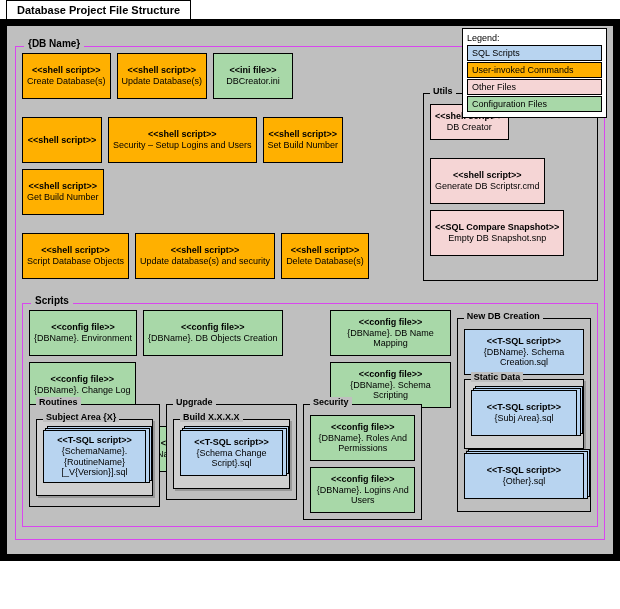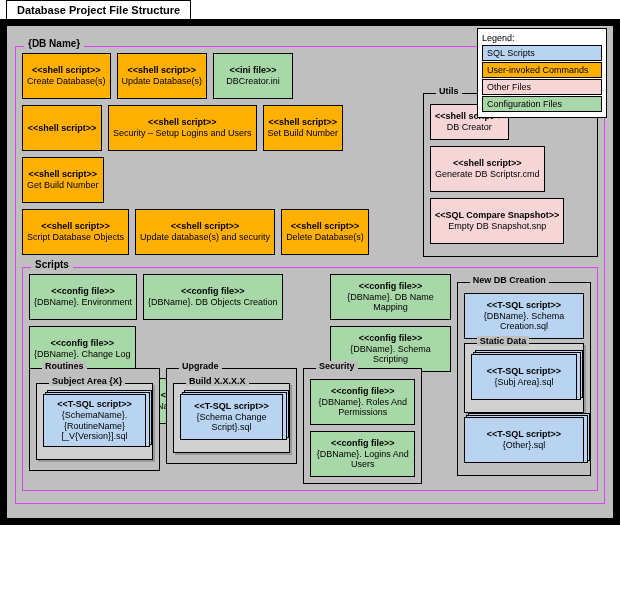--- a/index.html
+++ b/index.html
@@ -1,38 +1,38 @@
 <!DOCTYPE html>
 <html><head>
 <meta charset="utf-8">
 <style>
   * { box-sizing: border-box; margin: 0; padding: 0; }
   body { font-family: Arial, sans-serif; font-size: 10px; background: #fff; width: 620px; }
   .tab { display: inline-block; background: #fff; border: 1px solid #000; border-bottom: none; padding: 3px 10px; font-weight: bold; font-size: 11px; margin-left: 6px; }
   .outer { background: #000; padding: 6px; }
   .main { background: #bfbfbf; border: 1px solid #000; padding: 8px; position: relative; }
-  .legend { position: absolute; top: 2px; right: 6px; background: #fff; border: 1px solid #000; padding: 4px; font-size: 9px; z-index: 10; width: 130px; }
+  .legend { position: absolute; top: 2px; right: 6px; background: #fff; border: 1px solid #000; padding: 4px; font-size: 9px; z-index: 10; width: 145px; }
   .legend-title { margin-bottom: 2px; }
   .legend-row { padding: 2px 4px; margin: 1px 0; border: 1px solid #000; }
   .lg-orange { background: #ffb000; }
   .lg-blue { background: #b8d4f0; }
   .lg-green { background: #a8d8a8; }
   .lg-pink { background: #f5d5d5; }
   .section { background: #bfbfbf; border: 1px solid #d946ef; padding: 6px; margin: 6px 0; position: relative; }
   .section-title { position: absolute; top: -9px; left: 8px; background: #bfbfbf; padding: 0 4px; font-weight: bold; font-size: 10px; }
-  .row { display: flex; flex-wrap: wrap; gap: 6px; margin-bottom: 6px; }
+  .row { display: flex; flex-wrap: wrap; gap: 6px; margin-bottom: 18px; }
   .box { border: 1px solid #000; padding: 4px 4px; text-align: center; font-size: 9px; display: flex; flex-direction: column; justify-content: center; min-width: 80px; min-height: 46px; line-height: 1.2; }
   .box-orange { background: #ffb000; }
   .box-green { background: #a8d8a8; }
   .box-blue { background: #b8d4f0; }
   .box-pink { background: #f5d5d5; }
   .stereo { font-weight: bold; }
   .cols { display: flex; gap: 6px; align-items: flex-start; }
   .subsection { background: #bfbfbf; border: 1px solid #000; padding: 10px 6px 6px 6px; position: relative; margin-top: 2px; }
-  .subsection-title { position: absolute; top: -8px; left: 12px; background: #bfbfbf; padding: 0 3px; font-weight: bold; font-size: 9px; }
+  .subsection-title { position: absolute; top: -8px; left: 6px; background: #bfbfbf; padding: 0 3px; font-weight: bold; font-size: 9px; }
   .inner-sub { background: #d0d0d0; border: 1px solid #000; padding: 10px 6px 6px 6px; position: relative; margin: 4px 0; box-shadow: 2px 2px 0 #999; }
   .stack { position: relative; margin-bottom: 6px; }
   .stack::before, .stack::after { content: ''; position: absolute; border: 1px solid #000; background: #b8d4f0; width: 100%; height: 100%; }
   .stack::before { top: -4px; left: 4px; z-index: 0; }
   .stack::after { top: -2px; left: 2px; z-index: 1; }
   .stack .box { position: relative; z-index: 2; }
   .utils-wrap { display: flex; gap: 8px; }
   .utils-left { flex: 1; }
   .utils-right { width: 175px; }
   .vgap { height: 6px; }

